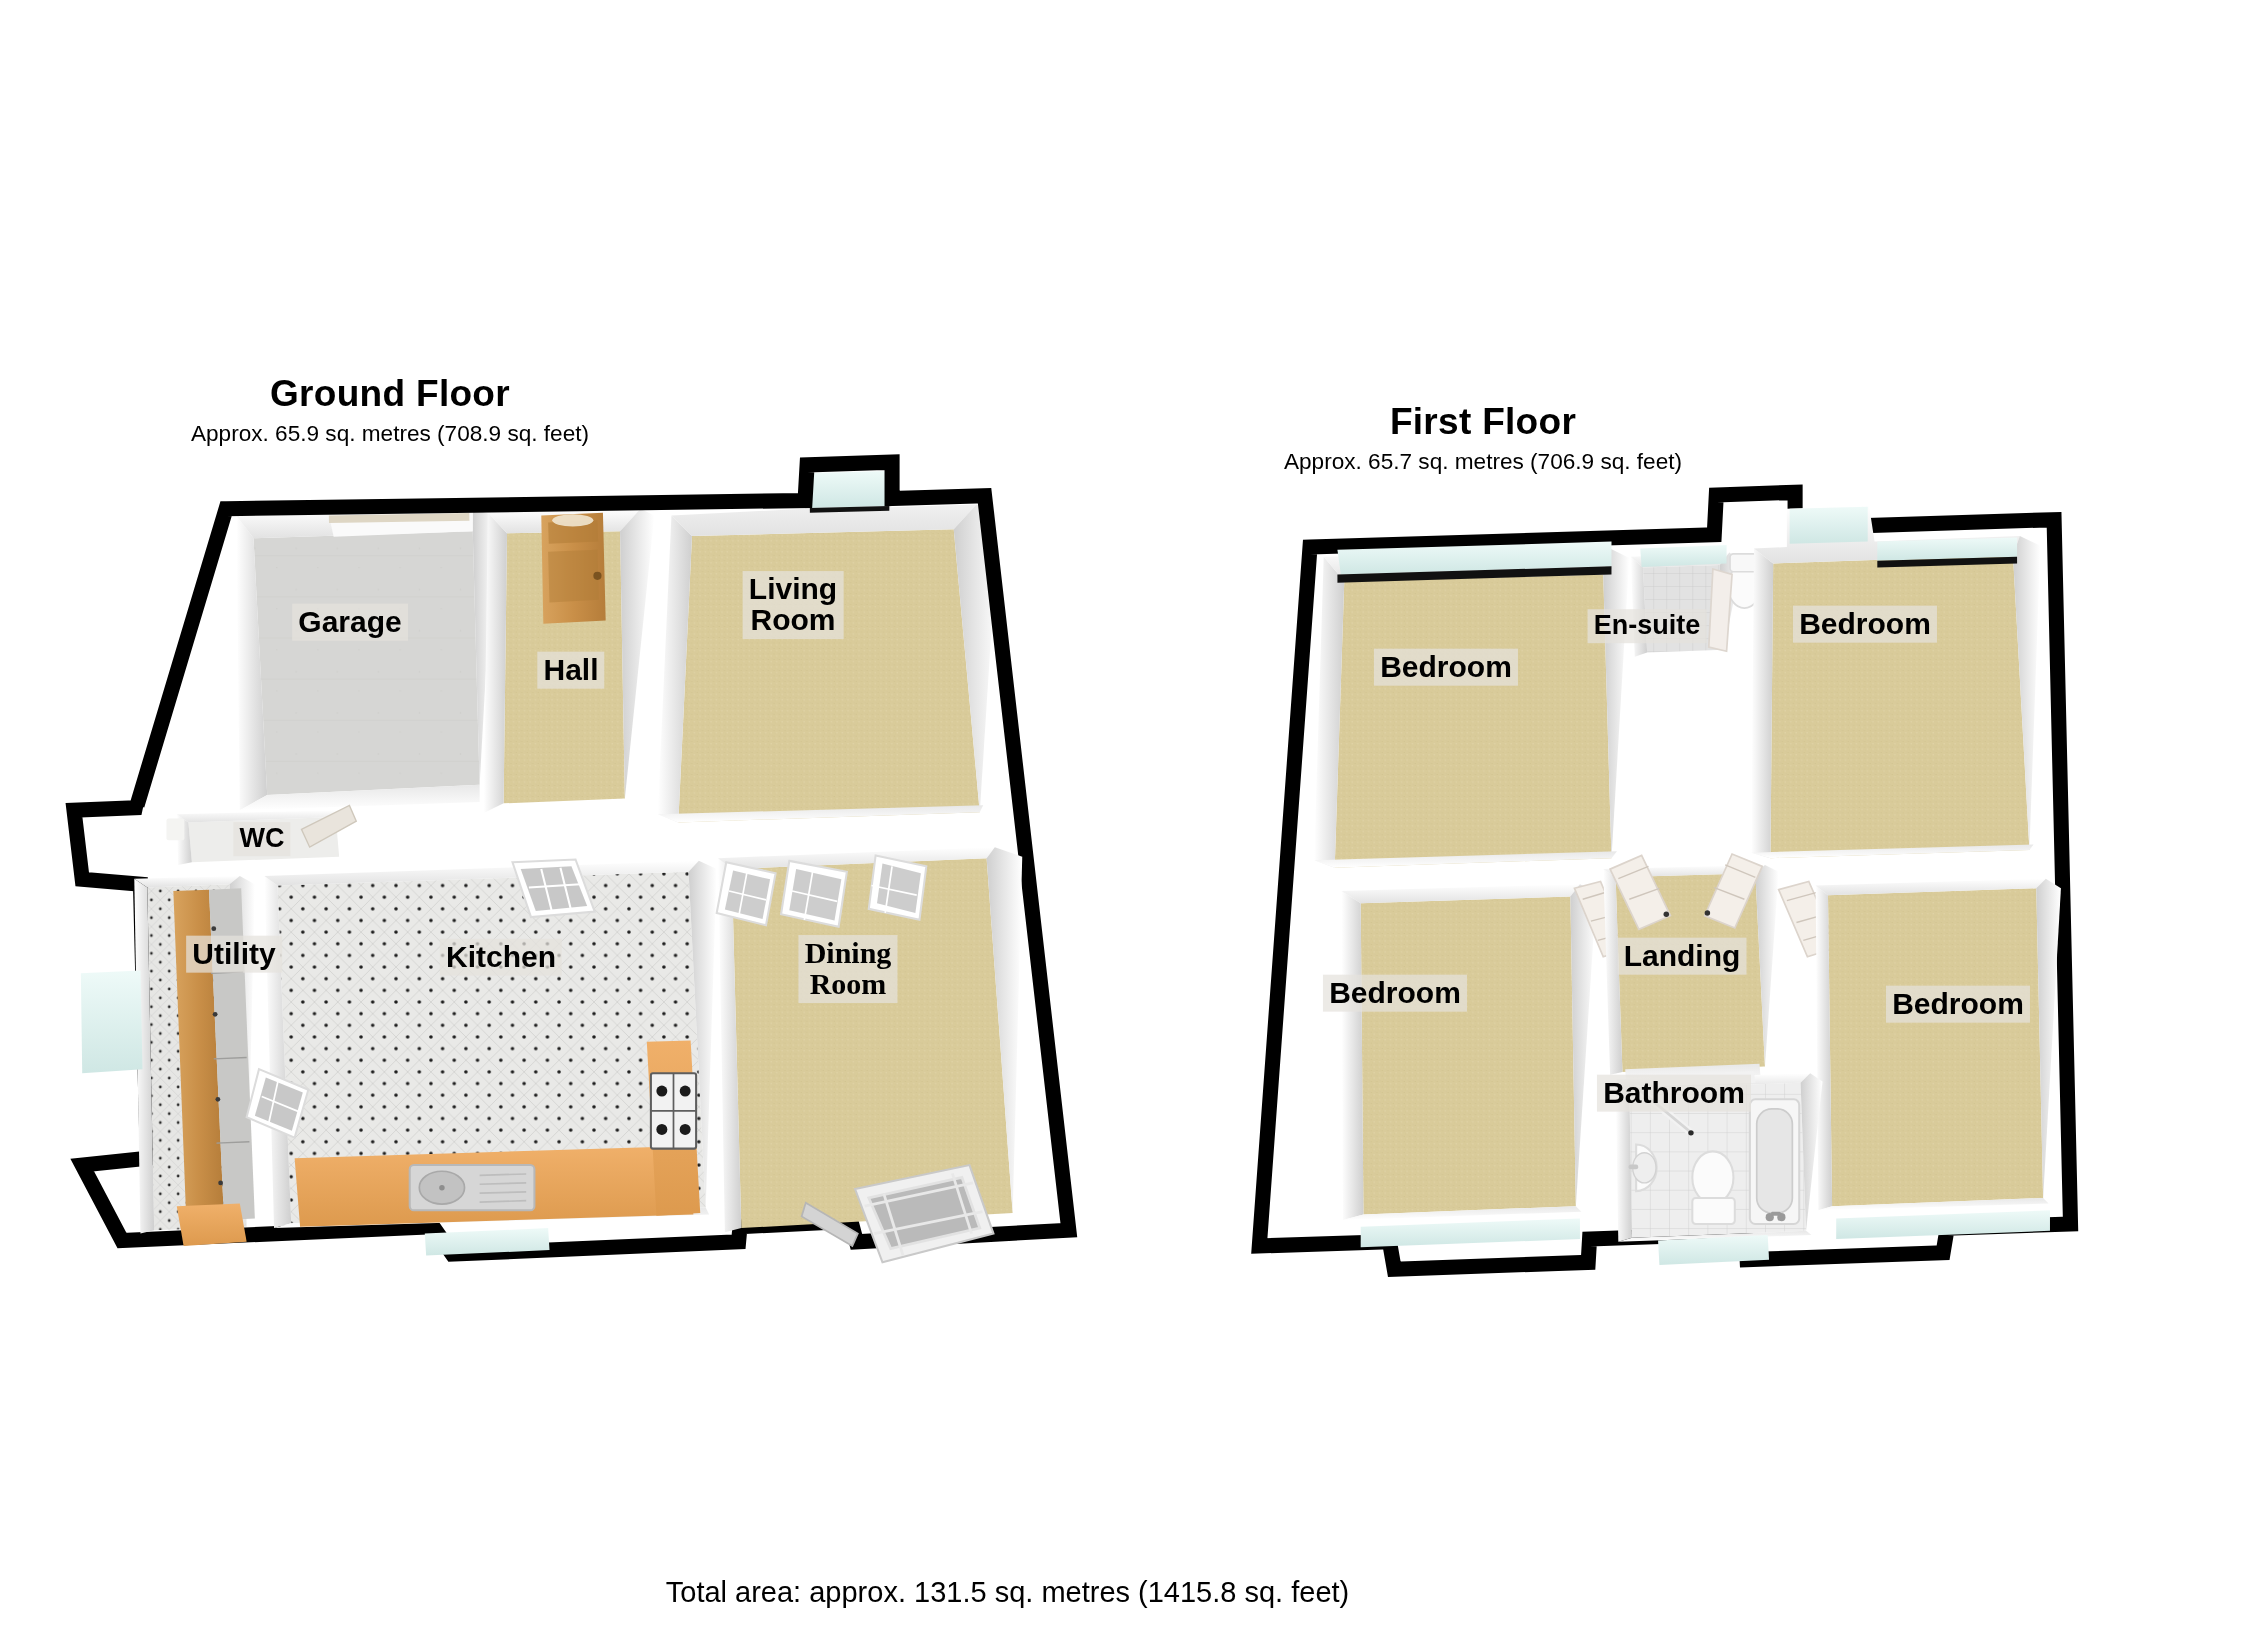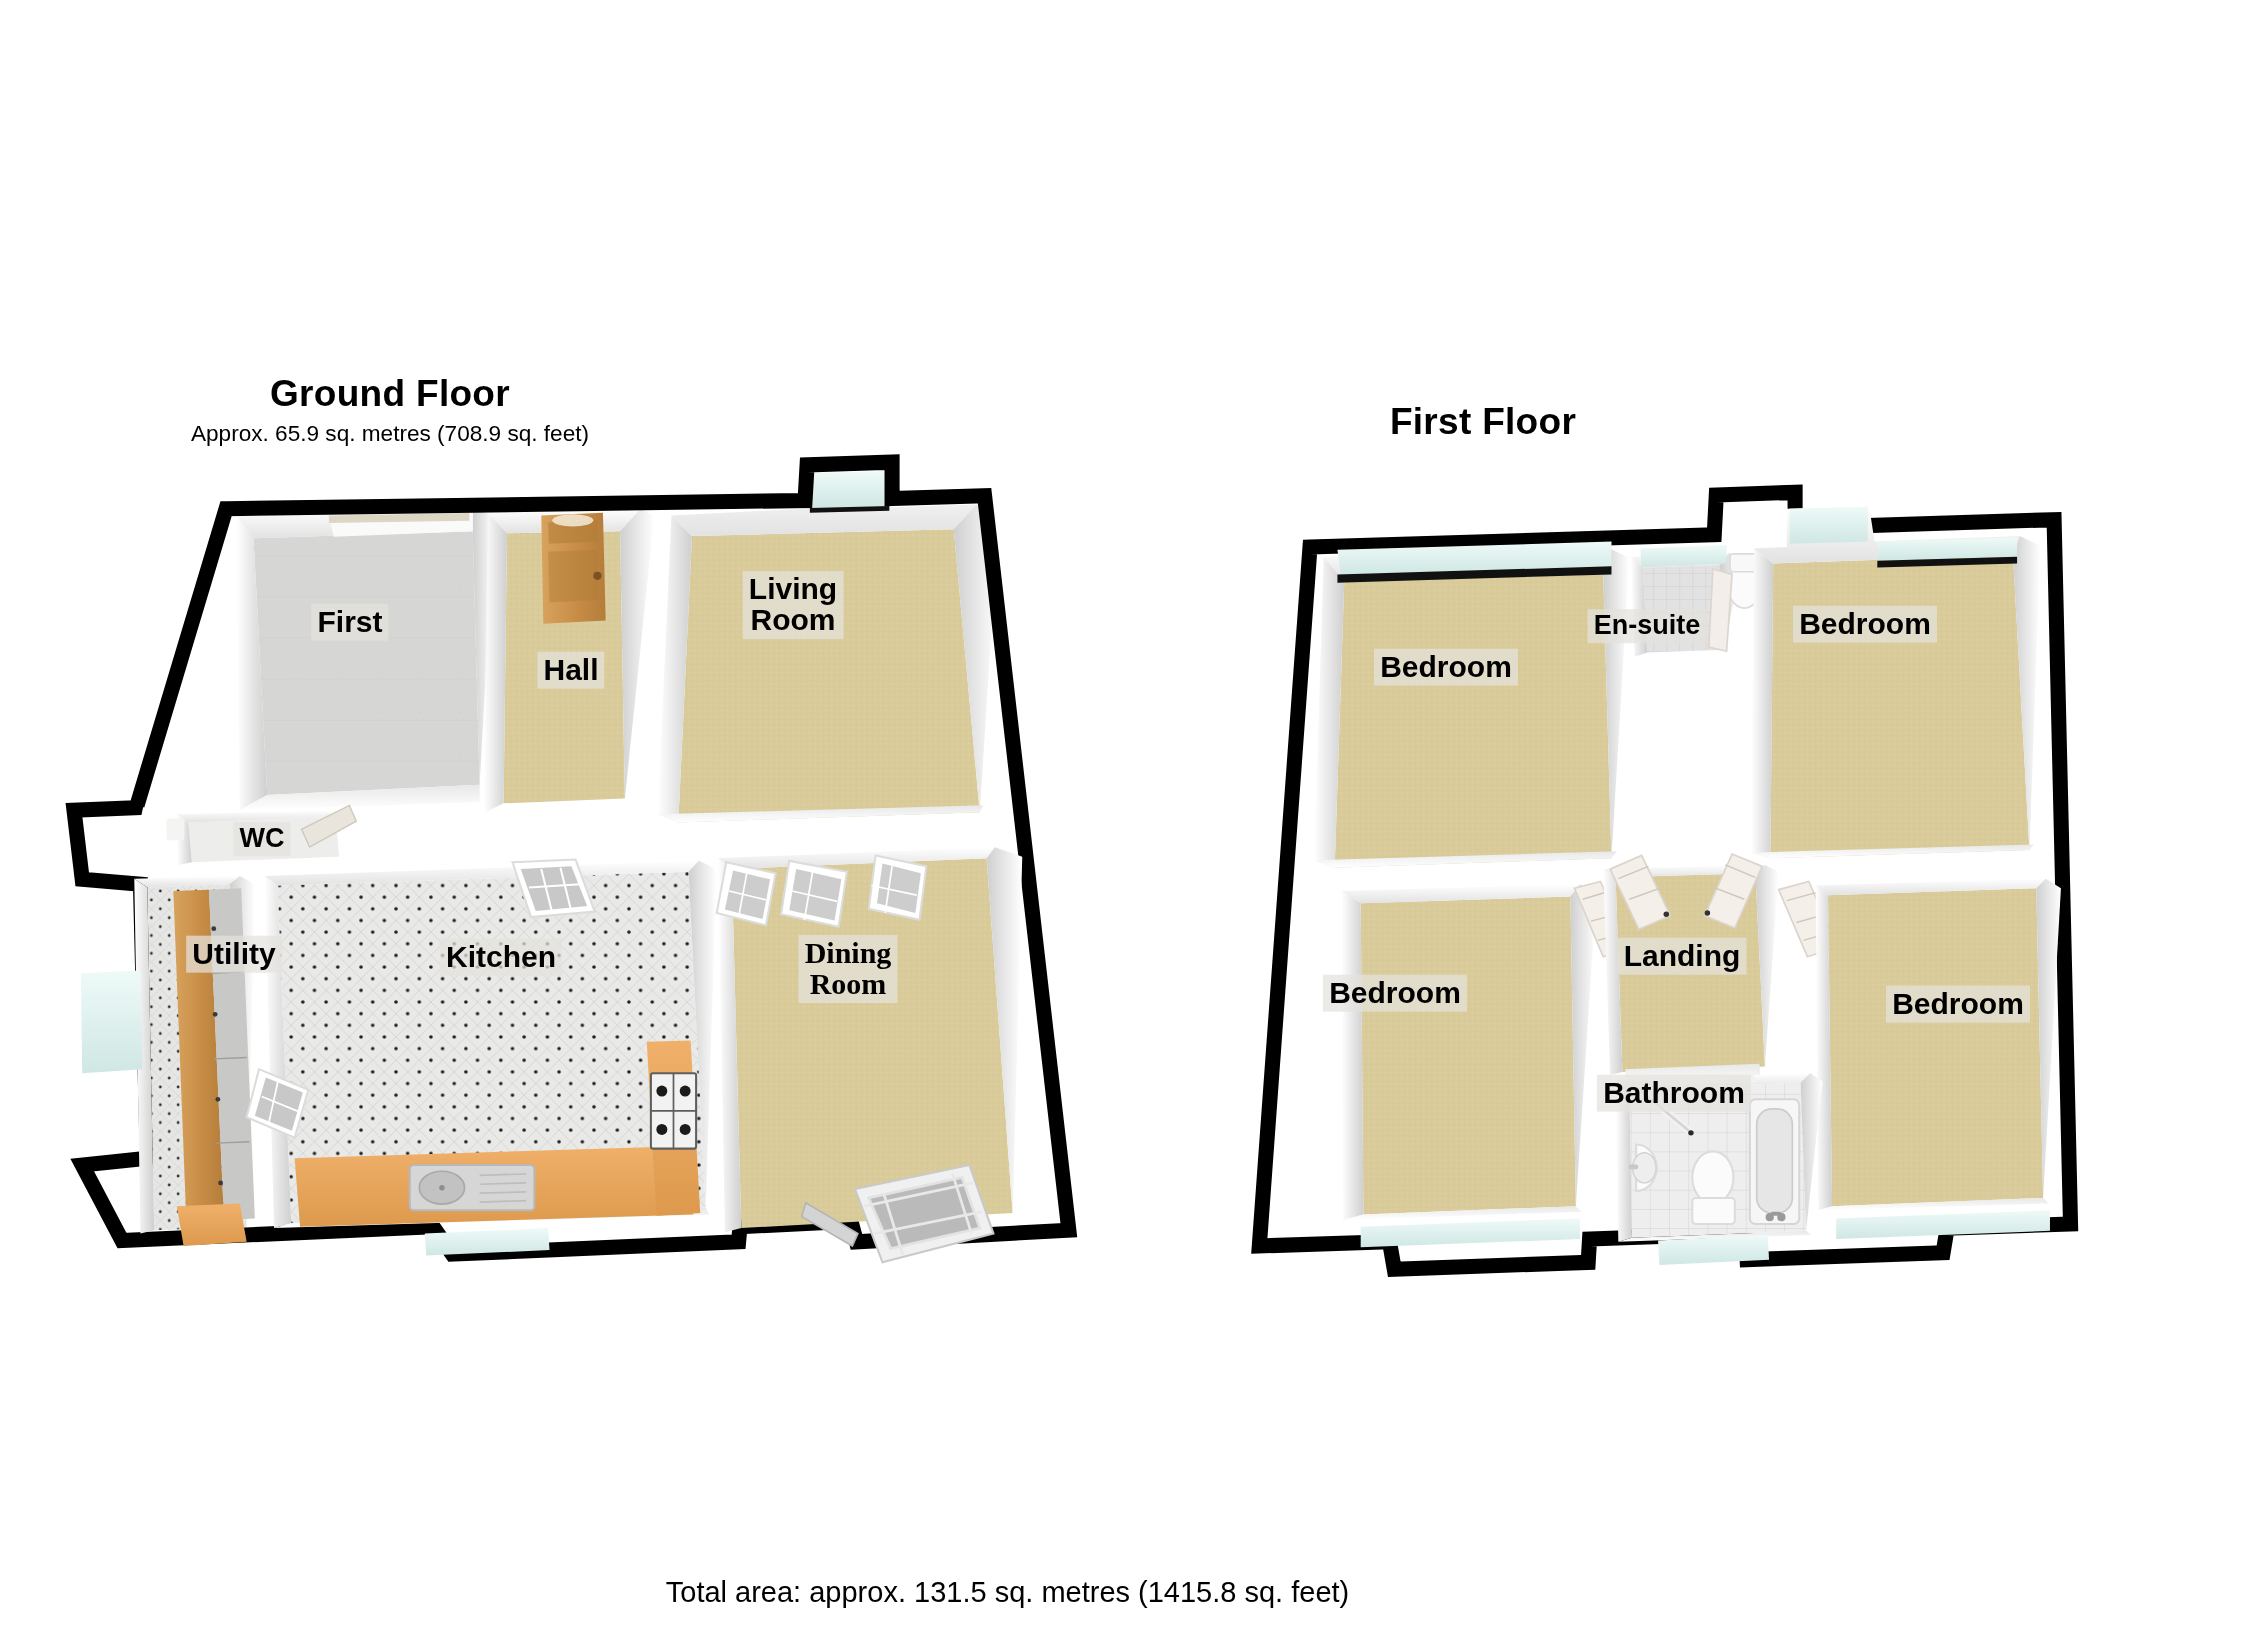--- a/index.html
+++ b/index.html
@@ -26,20 +26,21 @@
 </head>
 <body>
 
 <div class="floor-title" style="left:116px;top:373px;width:548px;">
   <div class="t-main">Ground Floor</div>
   <div class="t-sub">Approx. 65.9 sq. metres (708.9 sq. feet)</div>
 </div>
 
 <div class="floor-title" style="left:1209px;top:401px;width:548px;">
   <div class="t-main">First Floor</div>
+  <div class="t-sub">Approx. 65.7 sq. metres (706.9 sq. feet)</div>
 </div>
 
 <div class="plan">
 <svg width="2261" height="1645" viewBox="0 0 3300 2400" xmlns="http://www.w3.org/2000/svg">
   <defs>
 
     <pattern id="carpetPat" width="8" height="8" patternUnits="userSpaceOnUse">
       <rect width="8" height="8" fill="#d9cb9a"></rect>
       <circle cx="1.5" cy="2" r="0.8" fill="#cbbb86" opacity=".8"></circle>
       <circle cx="5.5" cy="5" r="0.9" fill="#e3d7af" opacity=".8"></circle>
@@ -444,21 +445,21 @@
         </g>
       </g>
 
       <polygon points="2410,1568 2560,1563 2562,1580 2412,1585" fill="#f2f2f2"></polygon>
       <polygon points="2420,1810 2580,1802 2582,1838 2422,1846" fill="url(#glassG)"></polygon>
     </g>
   </g>
 </svg>
 </div>
 
-<div class="roomlabel" style="left:350px;top:622px;">First</div>
+<div class="roomlabel" style="left:350px;top:622px;">Garage</div>
 <div class="roomlabel" style="left:571px;top:631px;margin-top:39px;">Hall</div>
 <div class="roomlabel" style="left:793px;top:605px;">Living
 Room</div>
 <div class="roomlabel lbl-sm" style="left:262px;top:839px;">WC</div>
 <div class="roomlabel" style="left:234px;top:954px;text-align:center;">Utility</div>
 <div class="roomlabel" style="left:501px;top:957px;">Kitchen</div>
 <div class="roomlabel" style="left:848px;top:969px;font-family:Liberation Serif, serif;">Dining
 Room</div>
 
 <div class="roomlabel" style="left:1446px;top:667px;">Bedroom</div>

